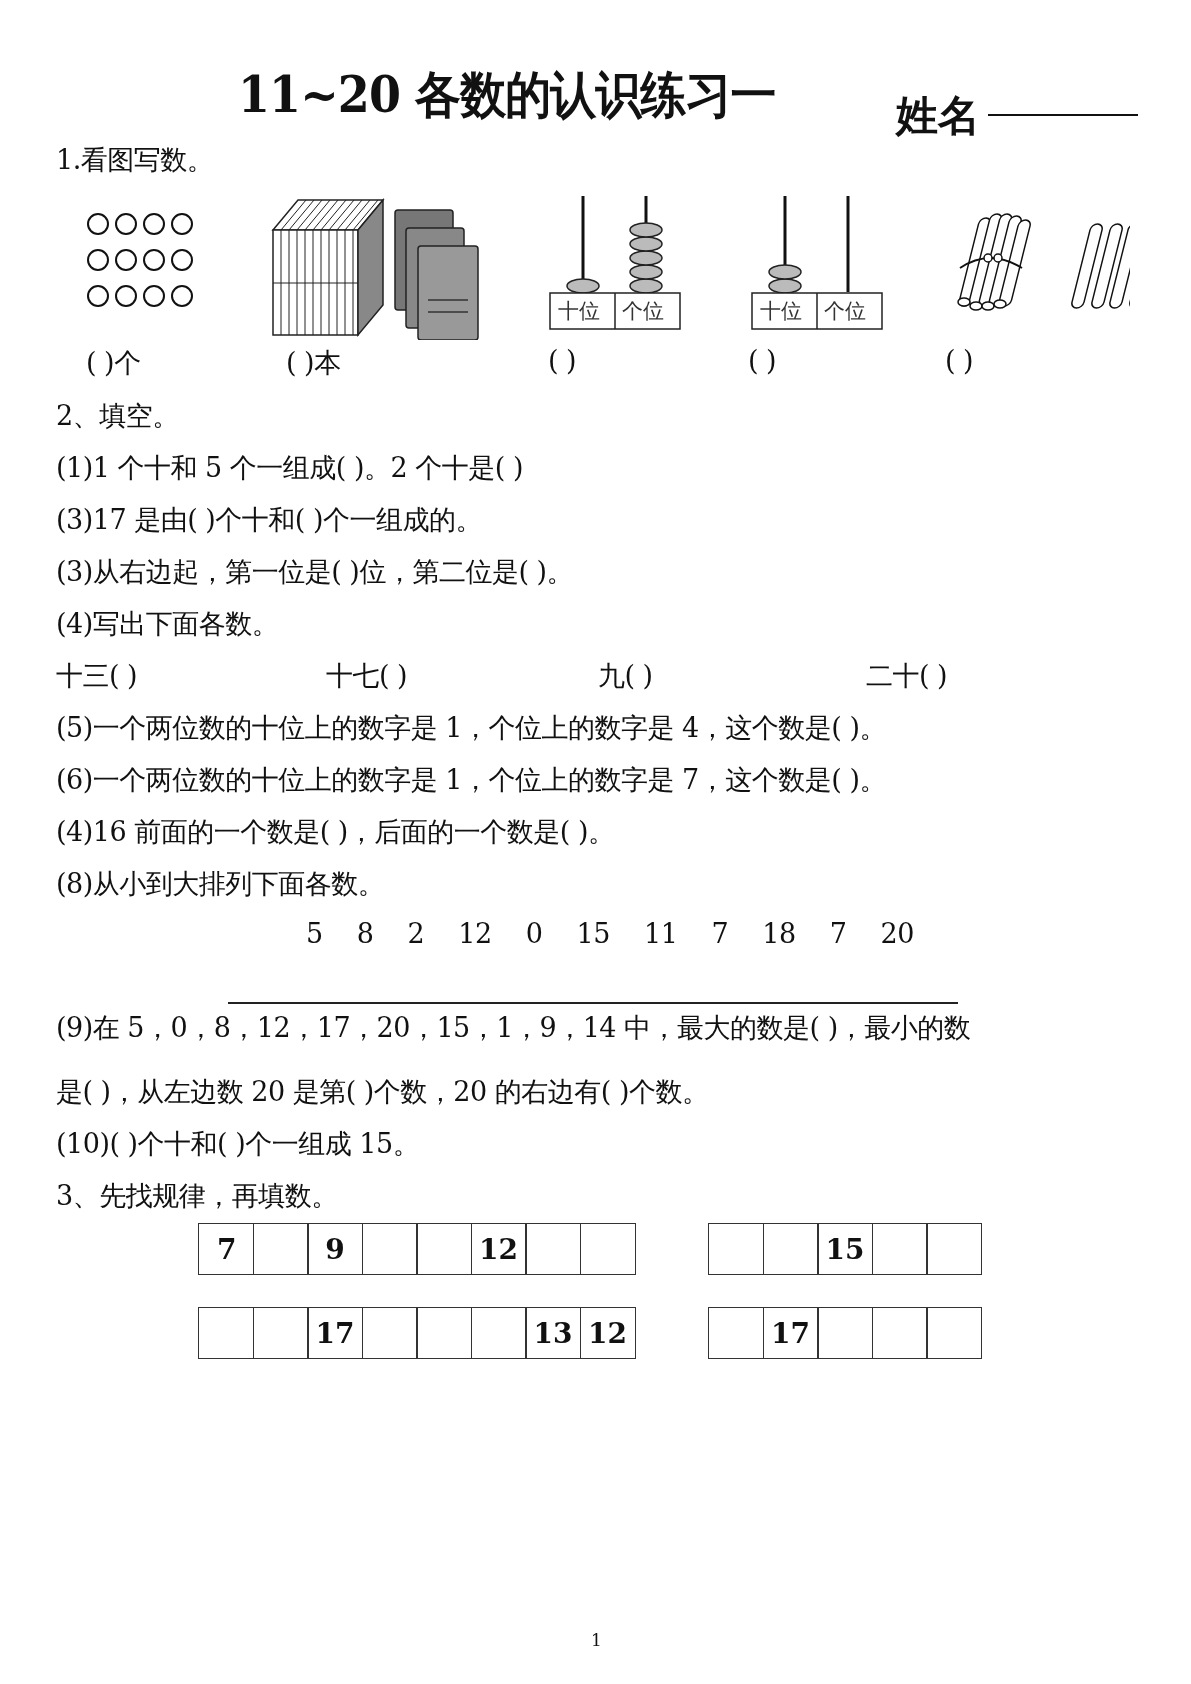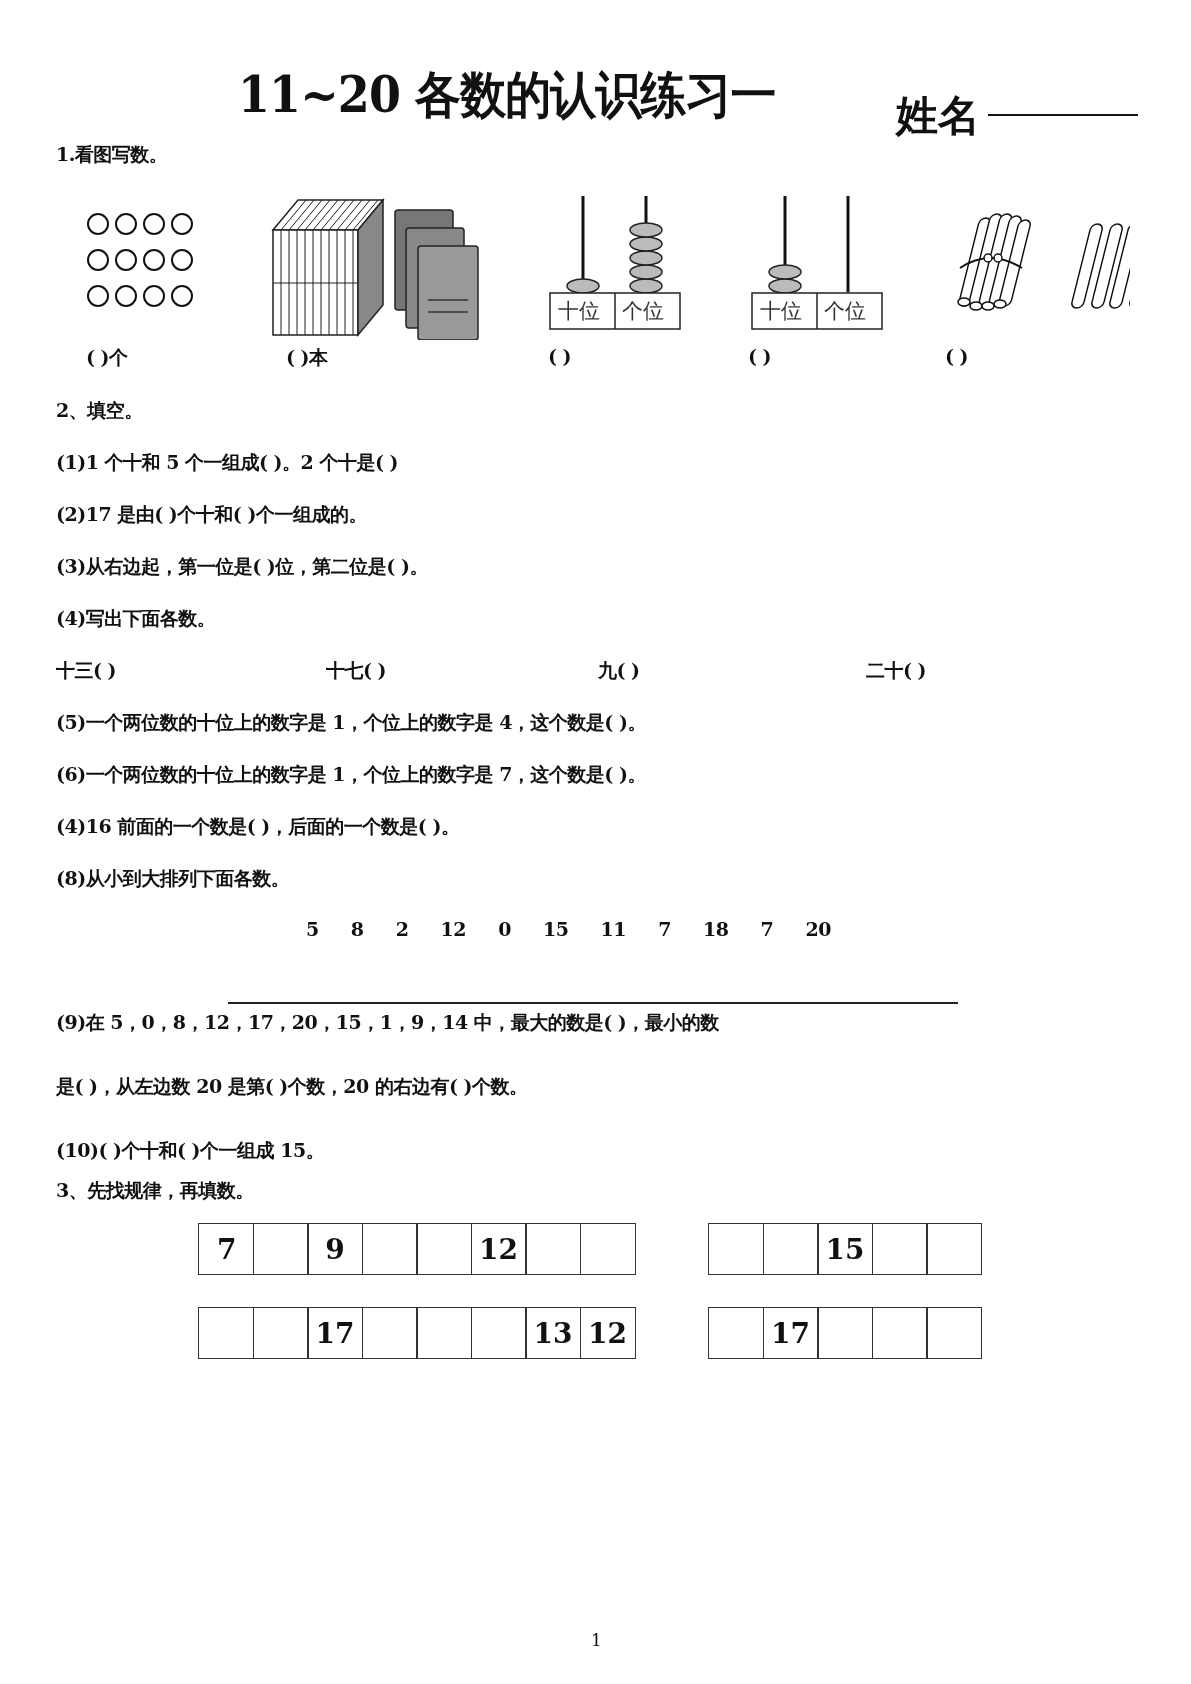--- a/index.html
+++ b/index.html
@@ -3,21 +3,21 @@
 <meta charset="utf-8">
 <style>
   html, body { margin: 0; padding: 0; background: #ffffff; }
   body { width: 1191px; height: 1684px; position: relative; overflow: hidden;
          font-family: "DejaVu Serif", "Liberation Serif", serif; color: #111; }
   .abs { position: absolute; }
   .title { left: 238px; top: 62px; font-size: 50px; font-weight: bold; letter-spacing: -1px;
            font-family: "DejaVu Serif", serif; transform: scaleX(0.92); transform-origin: left; white-space: nowrap; }
   .name-label { left: 896px; top: 70px; font-size: 42px; font-weight: bold; white-space: nowrap; margin-top: 18px; }
   .name-line { left: 988px; top: 114px; width: 150px; border-bottom: 2px solid #111; }
-  .line { font-size: 19px; font-weight: bold; white-space: nowrap; letter-spacing: -0.5px; }
+  .line { font-size: 27px; font-weight: normal; white-space: nowrap; letter-spacing: -0.5px; }
   .cell-row { display: flex; position: absolute; }
   .cell { width: 56px; height: 52px; border: 1.5px solid #333; margin-left: -1.5px;
           font-size: 28px; font-weight: bold; display: flex; align-items: center; justify-content: center;
           box-sizing: border-box; font-family: "DejaVu Serif", serif; }
   .cell:first-child { margin-left: 0; }
   .cell.left { justify-content: flex-start; padding-left: 18px; }
   .num-seq span { display: inline-block; margin-right: 26px; }
   .pagenum { left: 591px; top: 1630px; font-size: 17px; }
 </style>
 </head>
@@ -144,21 +144,21 @@
 </svg>
 
 <div class="abs line" style="left:86px; top:345px;">(      )个</div>
 <div class="abs line" style="left:286px; top:345px;">(      )本</div>
 <div class="abs line" style="left:548px; top:345px;">(      )</div>
 <div class="abs line" style="left:748px; top:345px;">(      )</div>
 <div class="abs line" style="left:945px; top:345px;">(      )</div>
 
 <div class="abs line" style="left:56px; top:398px;">2、填空。</div>
 <div class="abs line" style="left:56px; top:450px;text-align:center;">(1)1 个十和 5 个一组成(       )。2 个十是(       )</div>
-<div class="abs line" style="left:56px; top:502px;">(2)17 是由(       )个十和(       )个一组成的。</div>
+<div class="abs line" style="left:56px; top:502px;">(3)17 是由(       )个十和(       )个一组成的。</div>
 <div class="abs line" style="left:56px; top:554px;">(3)从右边起，第一位是(       )位，第二位是(       )。</div>
 <div class="abs line" style="left:56px; top:606px;">(4)写出下面各数。</div>
 <div class="abs line" style="left:56px; top:658px;">十三(       )</div>
 <div class="abs line" style="left:326px; top:658px;">十七(       )</div>
 <div class="abs line" style="left:598px; top:658px;">九(       )</div>
 <div class="abs line" style="left:866px; top:658px;">二十(       )</div>
 <div class="abs line" style="left:56px; top:710px;">(5)一个两位数的十位上的数字是 1，个位上的数字是 4，这个数是(       )。</div>
 <div class="abs line" style="left:56px; top:762px;">(6)一个两位数的十位上的数字是 1，个位上的数字是 7，这个数是(       )。</div>
 <div class="abs line" style="left:56px; top:814px;">(4)16 前面的一个数是(       )，后面的一个数是(       )。</div>
 <div class="abs line" style="left:56px; top:866px;">(8)从小到大排列下面各数。</div>
@@ -173,21 +173,21 @@
   <span>11</span>
   <span>7</span>
   <span>18</span>
   <span>7</span>
   <span>20</span>
 </div>
 <div class="abs" style="left:228px; top:1002px; width:730px; border-bottom:2px solid #222;"></div>
 
 <div class="abs line" style="left:56px; top:1010px;text-align:right;">(9)在 5，0，8，12，17，20，15，1，9，14 中，最大的数是(       )，最小的数</div>
 <div class="abs line" style="left:56px; top:1074px;">是(       )，从左边数 20 是第(       )个数，20 的右边有(       )个数。</div>
-<div class="abs line" style="left:56px; top:1126px;margin-top:12px;">(10)(       )个十和(       )个一组成 15。</div>
+<div class="abs line" style="left:56px; top:1126px;">(10)(       )个十和(       )个一组成 15。</div>
 
 <div class="abs line" style="left:56px; top:1178px;text-align:right;">3、先找规律，再填数。</div>
 
 <div class="cell-row" style="left:198px; top:1223px;">
   <div class="cell left">7</div>
   <div class="cell"></div>
   <div class="cell">9</div>
   <div class="cell"></div>
   <div class="cell"></div>
   <div class="cell">12</div>

